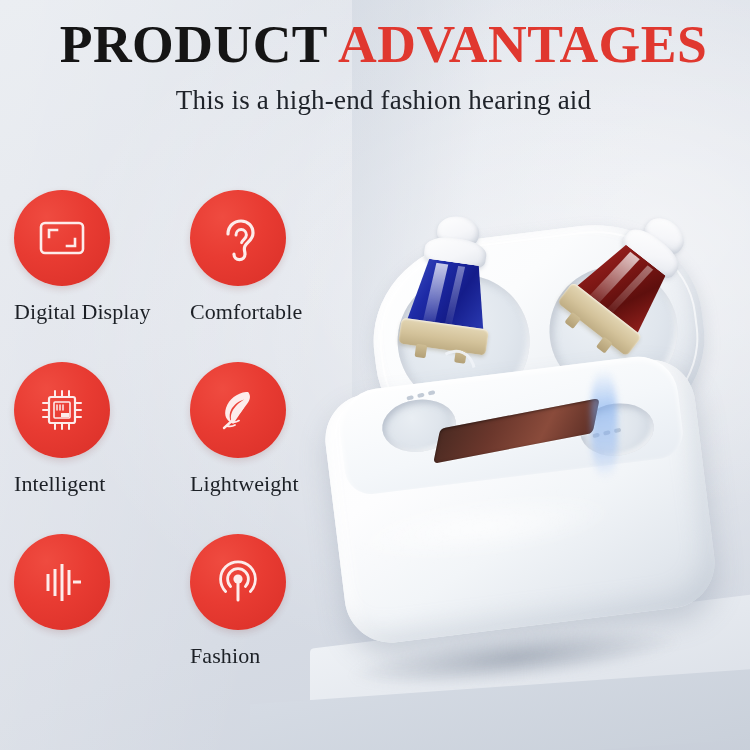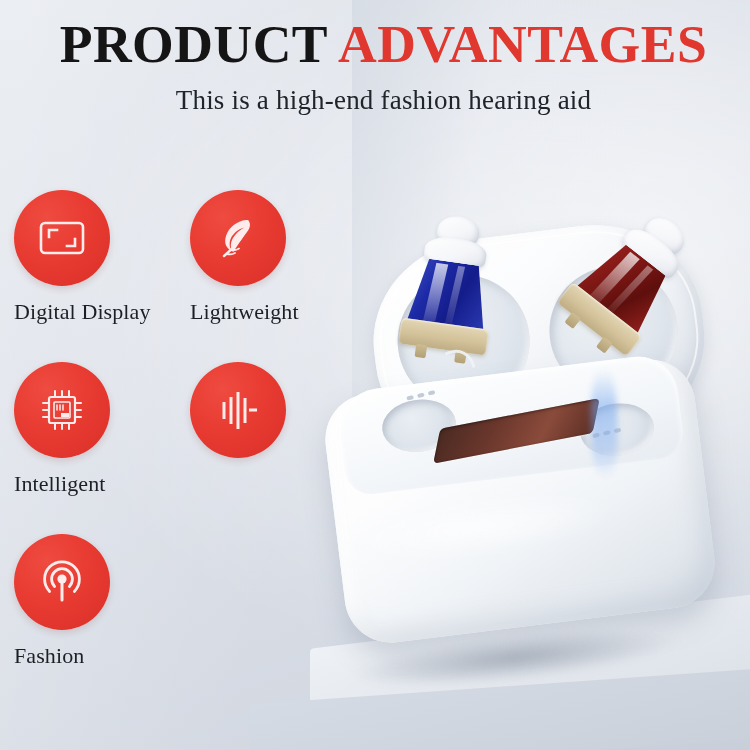--- a/index.html
+++ b/index.html
@@ -351,31 +351,28 @@
       <div class="feature-circle">
         <svg width="52" height="52" viewBox="0 0 52 52">
           <rect x="5" y="11" width="42" height="30" rx="4" ry="4" fill="none" stroke="#fdeceb" stroke-width="2.6"></rect>
           <polyline points="13,25 13,18 21,18" fill="none" stroke="#fdeceb" stroke-width="2.6" stroke-linecap="square"></polyline>
           <polyline points="39,27 39,34 31,34" fill="none" stroke="#fdeceb" stroke-width="2.6" stroke-linecap="square"></polyline>
         </svg>
       </div>
       <div class="feature-label">Digital Display</div>
     </div>
 
-
     <div class="feature">
       <div class="feature-circle">
-        <svg width="54" height="54" viewBox="0 0 54 54">
-          <path d="M35 9c-9 1-17 7-20 16-2.5 7.5 1 13 5 14 0 0-3-6 0-12 2.6-5.2 8-9 13-10.5-4.6 3-9.6 7-12 12.6-2.4 5.6-0.6 10.4 1 11.8C26 36 31 27 36 21c4.6-5.6 3-10 1-12z" fill="#fdeceb"></path>
-          <path d="M13 45c6-5 13-12 19-21" fill="none" stroke="#fdeceb" stroke-width="2.4" stroke-linecap="round"></path>
-          <path d="M16 43c3 0.6 6 0.2 8-1" fill="none" stroke="#fdeceb" stroke-width="1.8" stroke-linecap="round"></path>
-          <path d="M20 39c3 0.6 6 0 8-1.4" fill="none" stroke="#fdeceb" stroke-width="1.8" stroke-linecap="round"></path>
+        <svg width="52" height="52" viewBox="0 0 52 52">
+          <path d="M16 22c0-8 6-13 13-13s12 5 12 12c0 7-6 9-8 13-1.6 3.2 0 5 0 8 0 3.2-2.4 5.6-5.6 5.6-3 0-5.4-2.2-5.4-5.4" fill="none" stroke="#fdeceb" stroke-width="3.2" stroke-linecap="round"></path>
+          <path d="M24 23c0-3 2.2-5.4 5.2-5.4S34.4 20 34.4 23c0 3.6-4 4.8-4.8 7.6" fill="none" stroke="#fdeceb" stroke-width="3" stroke-linecap="round"></path>
         </svg>
       </div>
-      <div class="feature-label">Lightweight</div>
+      <div class="feature-label">Comfortable</div>
     </div>
 
     <div class="feature">
       <div class="feature-circle">
         <svg width="52" height="52" viewBox="0 0 52 52">
           <rect x="13" y="13" width="26" height="26" rx="2" fill="none" stroke="#fdeceb" stroke-width="2.2"></rect>
           <rect x="18" y="18" width="16" height="16" rx="1" fill="none" stroke="#fdeceb" stroke-width="1.6"></rect>
           <g stroke="#fdeceb" stroke-width="2" stroke-linecap="round">
             <line x1="19" y1="7" x2="19" y2="13"></line>
             <line x1="26" y1="7" x2="26" y2="13"></line>
@@ -394,20 +391,32 @@
             <line x1="21" y1="21" x2="21" y2="26"></line>
             <line x1="24" y1="21" x2="24" y2="26"></line>
             <line x1="27" y1="21" x2="27" y2="26"></line>
           </g>
           <rect x="25" y="29" width="8" height="4" fill="#fdeceb"></rect>
         </svg>
       </div>
       <div class="feature-label">Intelligent</div>
     </div>
 
+    <div class="feature">
+      <div class="feature-circle">
+        <svg width="54" height="54" viewBox="0 0 54 54">
+          <path d="M35 9c-9 1-17 7-20 16-2.5 7.5 1 13 5 14 0 0-3-6 0-12 2.6-5.2 8-9 13-10.5-4.6 3-9.6 7-12 12.6-2.4 5.6-0.6 10.4 1 11.8C26 36 31 27 36 21c4.6-5.6 3-10 1-12z" fill="#fdeceb"></path>
+          <path d="M13 45c6-5 13-12 19-21" fill="none" stroke="#fdeceb" stroke-width="2.4" stroke-linecap="round"></path>
+          <path d="M16 43c3 0.6 6 0.2 8-1" fill="none" stroke="#fdeceb" stroke-width="1.8" stroke-linecap="round"></path>
+          <path d="M20 39c3 0.6 6 0 8-1.4" fill="none" stroke="#fdeceb" stroke-width="1.8" stroke-linecap="round"></path>
+        </svg>
+      </div>
+      <div class="feature-label">Lightweight</div>
+    </div>
+
     <div class="feature wide">
       <div class="feature-circle">
         <svg width="52" height="52" viewBox="0 0 52 52">
           <g stroke="#fdeceb" stroke-width="3" stroke-linecap="butt">
             <line x1="12" y1="18" x2="12" y2="35"></line>
             <line x1="19" y1="13" x2="19" y2="40"></line>
             <line x1="26" y1="8" x2="26" y2="45"></line>
             <line x1="33" y1="14" x2="33" y2="39"></line>
             <line x1="37" y1="26" x2="45" y2="26"></line>
           </g>

